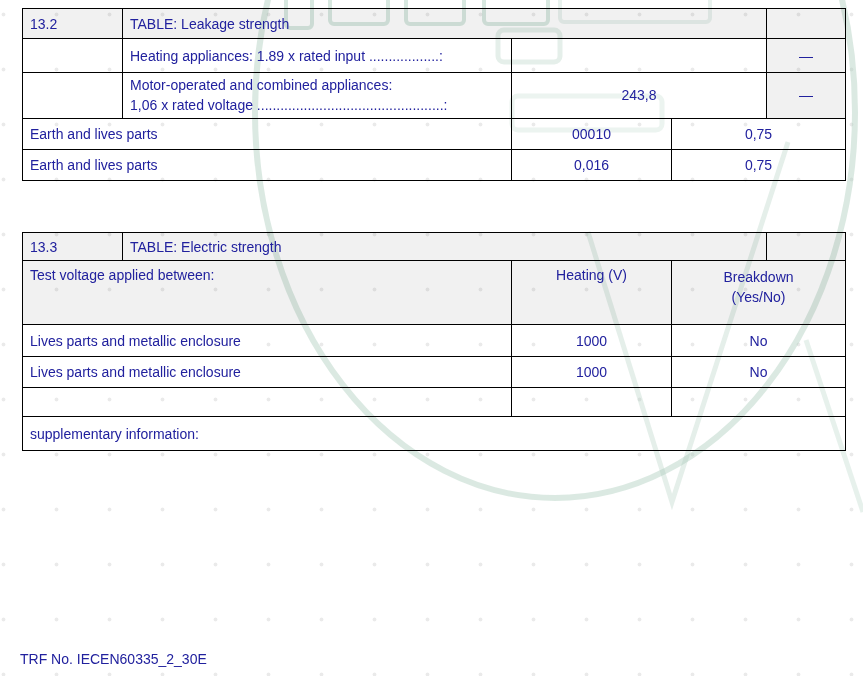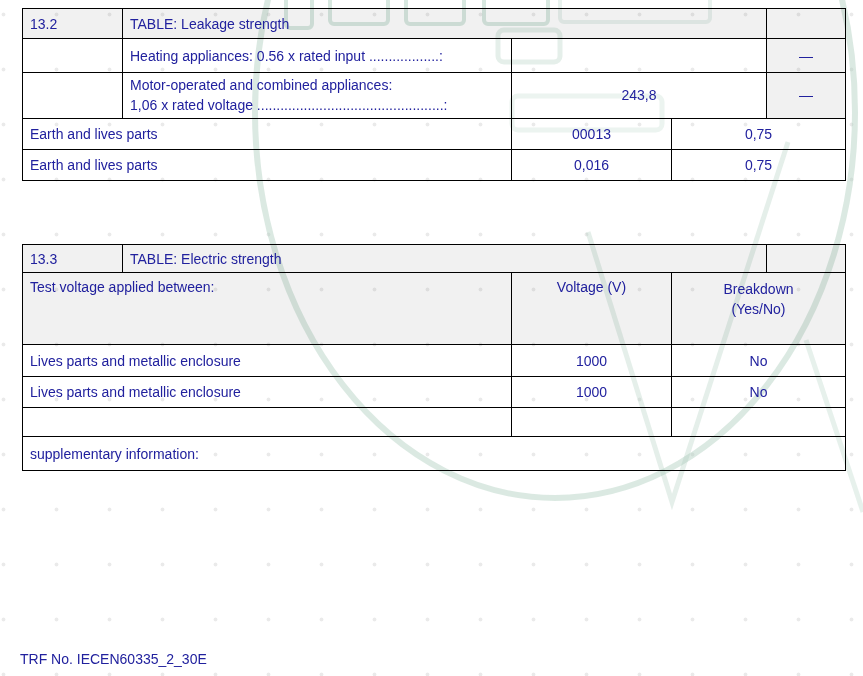--- a/index.html
+++ b/index.html
@@ -18,21 +18,21 @@
   .watermark {
     position: absolute; inset: 0; z-index: 0; pointer-events: none;
   }
   table {
     position: absolute; left: 22px; width: 823px;
     border-collapse: collapse; table-layout: fixed;
     z-index: 1;
     font-size: 14px; color: #21219e;
   }
   #leakage-table { top: 8px; border-radius: 31px; }
-  #strength-table { top: 244px; }
+  #strength-table { top: 232px; }
   td {
     border: 1px solid #000;
     padding: 2px 7px;
     vertical-align: middle;
     overflow: hidden;
     white-space: nowrap;
   }
   td.gray { background-color: rgba(25,25,25,0.062); }
   td.center { text-align: center; padding: 2px 2px; }
   td.top { vertical-align: top; padding-top: 6px; }
@@ -72,36 +72,36 @@
       <col style="width:79px">
   </colgroup>
   <tbody>
       <tr style="height:30px">
     <td class="gray">13.2</td>
     <td class="gray" colspan="3">TABLE: Leakage strength</td>
     <td class="gray"></td>
   </tr>
   <tr style="height:34px">
     <td></td>
-    <td>Heating appliances: 0.56 x rated input ..................:</td>
+    <td>Heating appliances: 1.89 x rated input ..................:</td>
     <td class="center" colspan="2"></td>
     <td class="center gray">—</td>
   </tr>
   <tr style="height:40px">
     <td></td>
     <td class="two-line">
       <span>Motor-operated and combined appliances:</span>
       <span>1,06 x rated voltage ................................................:</span>
     </td>
     <td class="center" colspan="2">243,8</td>
     <td class="center gray">—</td>
   </tr>
   <tr style="height:31px">
     <td colspan="2">Earth and lives parts</td>
-    <td class="center">00013</td>
+    <td class="center">00010</td>
     <td class="center" colspan="2">0,75</td>
   </tr>
   <tr style="height:31px">
     <td colspan="2">Earth and lives parts</td>
     <td class="center">0,016</td>
     <td class="center" colspan="2">0,75</td>
   </tr>
 </tbody>
   </table>
 
@@ -112,23 +112,23 @@
       <col style="width:160px">
       <col style="width:95px">
       <col style="width:79px">
   </colgroup>
   <tbody>
       <tr style="height:28px">
     <td class="gray">13.3</td>
     <td class="gray" colspan="3">TABLE: Electric strength</td>
     <td class="gray"></td>
   </tr>
-  <tr style="height:72px">
+  <tr style="height:64px">
     <td class="gray top" colspan="2">Test voltage applied between:</td>
-    <td class="gray top center">Voltage (V)</td>
+    <td class="gray top center">Heating (V)</td>
     <td class="gray top center two-line" colspan="2">
       <span>Breakdown</span>
       <span>(Yes/No)</span>
     </td>
   </tr>
   <tr style="height:32px">
     <td colspan="2">Lives parts and metallic enclosure</td>
     <td class="center">1000</td>
     <td class="center" colspan="2">No</td>
   </tr>

